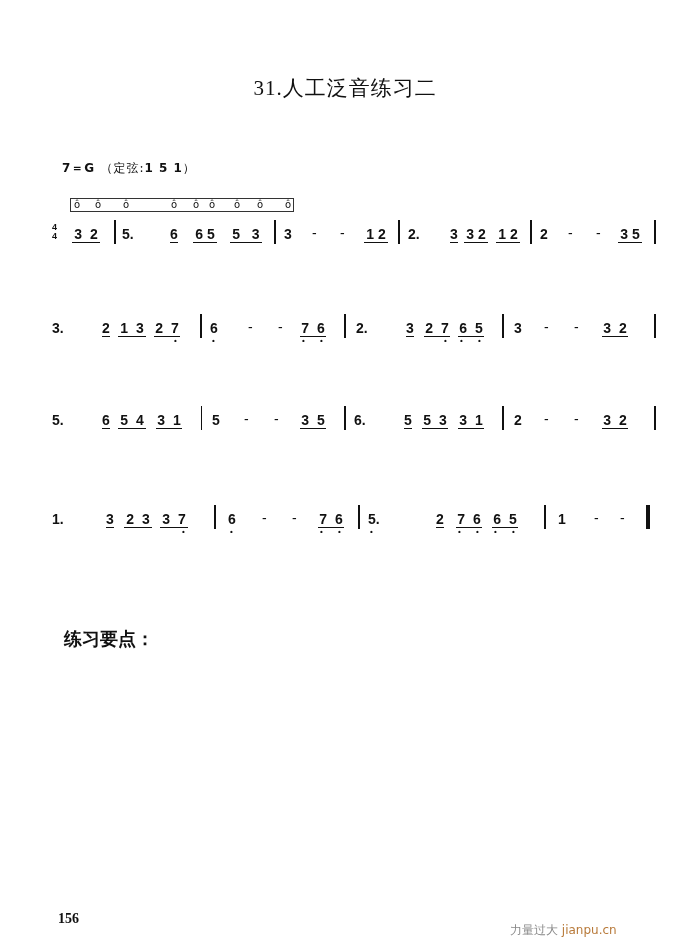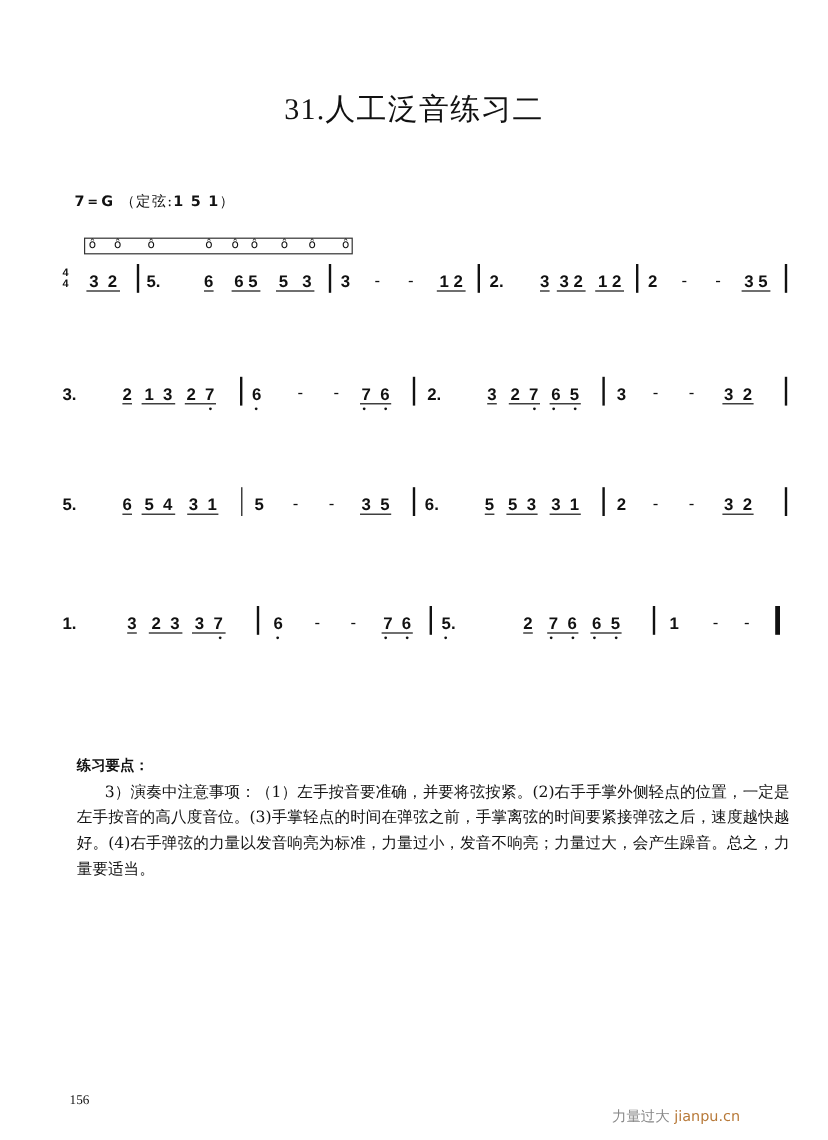--- a/index.html
+++ b/index.html
@@ -1,20 +1,20 @@
 <!DOCTYPE html>
 <html><head>
 <meta charset="utf-8">
 <style>
   * { margin:0; padding:0; box-sizing:border-box; }
   html, body { width:690px; height:950px; background:#ffffff; overflow:hidden; }
   body { position:relative; font-family:"DejaVu Serif", serif; color:#111; }
 
   .title { position:absolute; left:0; width:690px; top:74px; text-align:center;
-           font-family:"Liberation Serif", serif; font-size:25px; letter-spacing:1px; }
+           font-family:"Liberation Serif", serif; font-size:21px; letter-spacing:1px; }
 
   .key { position:absolute; left:62px; top:160px; font-family:"DejaVu Sans", sans-serif;
          font-size:12px; font-weight:bold; letter-spacing:1px; }
   .key .cn { font-family:"DejaVu Serif", serif; font-weight:normal; }
 
   .harm-bracket { position:absolute; left:70px; top:198px; width:224px; height:14px;
                   border:1px solid #333; }
   .harm-mark { position:absolute; top:0px; font-size:10px; line-height:12px;
                font-family:"DejaVu Sans", sans-serif; }
 
@@ -24,24 +24,24 @@
   .tok.ul { border-bottom:1.4px solid #111; padding-bottom:0px; }
   .bar { position:absolute; top:0; width:1.6px; height:24px; background:#111; }
   .bar.final { width:4px; }
   .bar.thin { width:1.2px; }
   .dash { position:absolute; top:5px; font-weight:normal; }
   .dotb { position:absolute; font-size:8px; line-height:6px; }
   .ts { position:absolute; top:3px; font-size:9px; line-height:9px; text-align:center; }
 
   .notes { position:absolute; left:64px; top:628px; width:594px;
            font-family:"DejaVu Serif", serif; font-size:13px; line-height:21.5px; }
-  .notes .h { font-weight:bold; font-family:"DejaVu Sans", sans-serif; font-size:12px; }
+  .notes .h { font-weight:bold; font-family:"DejaVu Sans", sans-serif; font-size:18px; }
   .notes p { text-indent:1.8em; text-align:justify; }
   .pageno { position:absolute; left:58px; top:911px; font-family:"Liberation Serif", serif;
-            font-size:11px; font-weight:normal; }
+            font-size:14px; font-weight:bold; }
   .wm { position:absolute; left:510px; top:922px; font-size:12px; color:#888;
         font-family:"DejaVu Sans", sans-serif; }
   .wm .en { color:#b87a3a; }
 </style>
 </head>
 <body>
 
 <div class="title">31.人工泛音练习二</div>
 
 <div class="key">
@@ -166,20 +166,19 @@
   <span class="dotb" style="left:466px;top:24px">•</span>
   <span class="bar" style="left:498px"></span>
   <span class="tok" style="left:512px">1</span>
   <span class="dash" style="left:548px">-</span>
   <span class="dash" style="left:574px">-</span>
   <span class="bar final" style="left:600px"></span>
 </div>
 
 <div class="notes">
   <div class="h">练习要点：</div>
-  <p>3）演奏中注意事项：（1）左手按音要准确，并要将弦按紧。(2)右手手掌外侧轻点的位置，一定是左手按音的高八度音位。(3)手掌轻点的时间在弹弦之前，手掌离弦的时间要紧接弹弦之后，速度越快越好。(4)右手弹弦的力量以发音响亮为标准，力量过小，发音不响亮；力量过大，会产生躁音。总之，力量要适当。</p>
 </div>
 
 <div class="pageno">156</div>
 <div class="wm">
   <span>力量过大</span>
   <span class="en">jianpu.cn</span>
 </div>
 
 </body></html>

